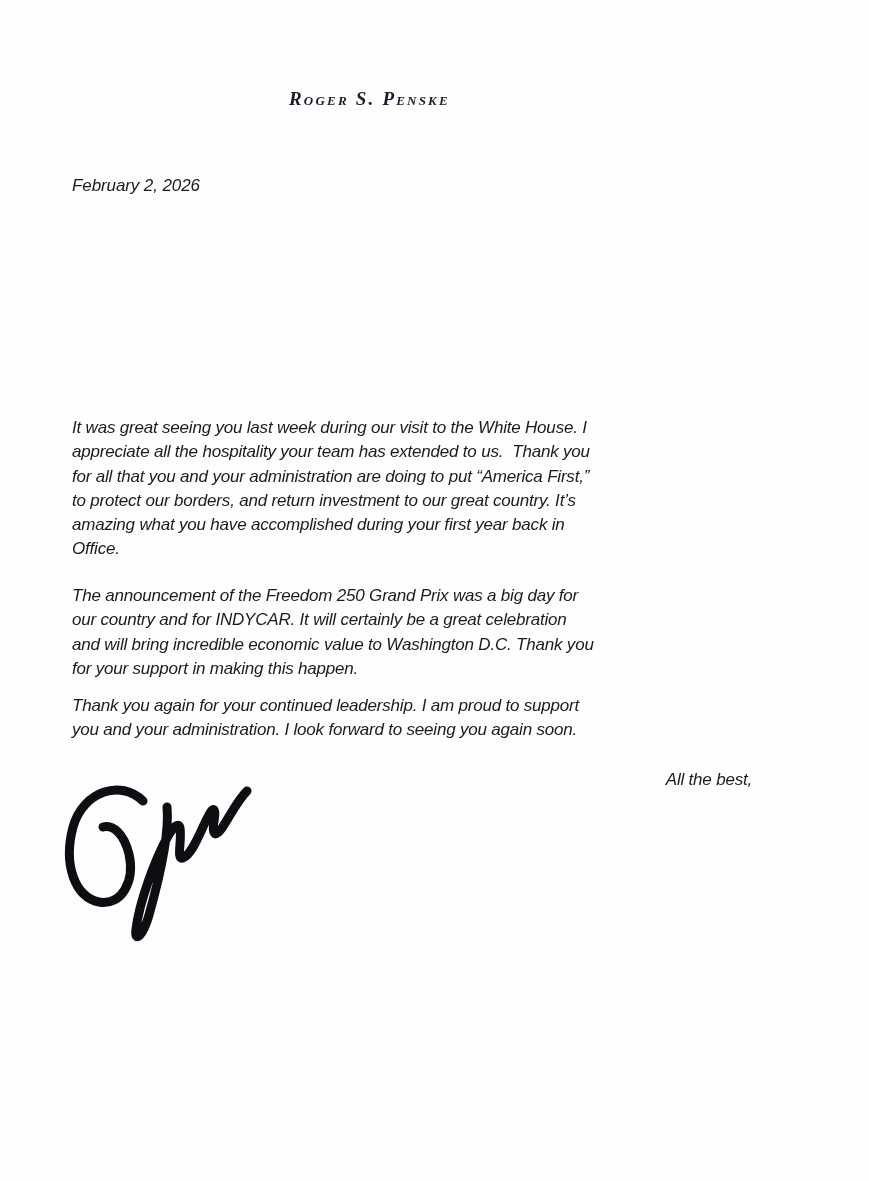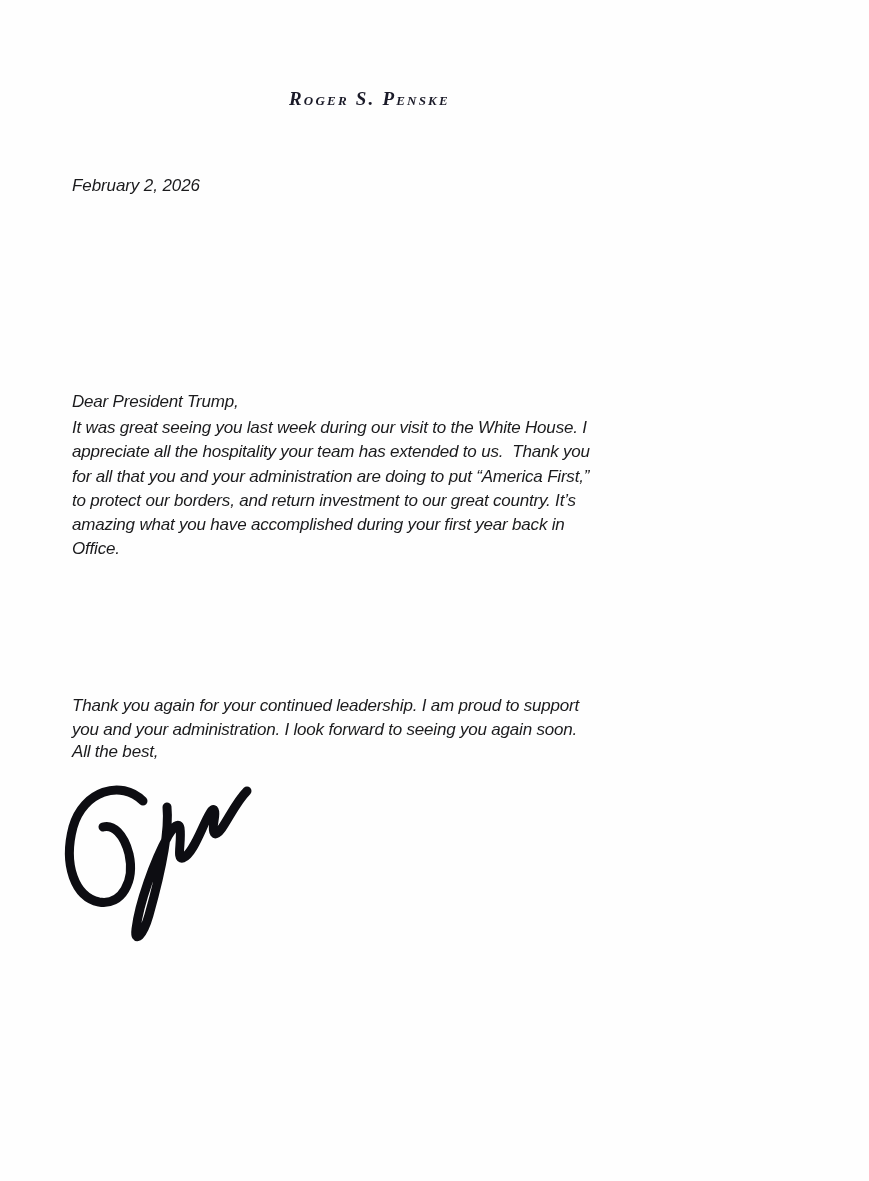--- a/index.html
+++ b/index.html
@@ -43,21 +43,21 @@
     width: 680px;
     font-size: 17px;
     line-height: 24.3px;
     letter-spacing: -0.2px;
     white-space: pre-wrap;
   }
   .salutation { top: 390px; }
   .para-1 { top: 416px; }
   .para-2 { top: 584px; }
   .para-3 { top: 694px; }
-  .closing { top: 740px; }
+  .closing { top: 768px; text-align: right; }
   .signature {
     position: absolute;
     top: 783px;
     left: 55px;
     width: 220px;
     height: 170px;
   }
   .signature svg {
     width: 100%;
     height: 100%;
@@ -73,29 +73,32 @@
 </style>
 </head>
 <body>
 
 <div class="page">
 
   <div class="letterhead">Roger S. Penske</div>
 
   <div class="dateline">February 2, 2026</div>
 
-  <div class="bodytext salutation">Dear President Trump,</div>
 
   <div class="bodytext para-1">It was great seeing you last week during our visit to the White House. I
 appreciate all the hospitality your team has extended to us.  Thank you
 for all that you and your administration are doing to put “America First,”
 to protect our borders, and return investment to our great country. It’s
 amazing what you have accomplished during your first year back in
 Office.</div>
 
+  <div class="bodytext para-2">The announcement of the Freedom 250 Grand Prix was a big day for
+our country and for INDYCAR. It will certainly be a great celebration
+and will bring incredible economic value to Washington D.C. Thank you
+for your support in making this happen.</div>
 
   <div class="bodytext para-3">Thank you again for your continued leadership. I am proud to support
 you and your administration. I look forward to seeing you again soon.</div>
 
   <div class="bodytext closing">All the best,</div>
 
   <div class="signature">
     <svg viewBox="0 0 220 170" xmlns="http://www.w3.org/2000/svg" aria-hidden="true">
 
       <path d="M 88 18

